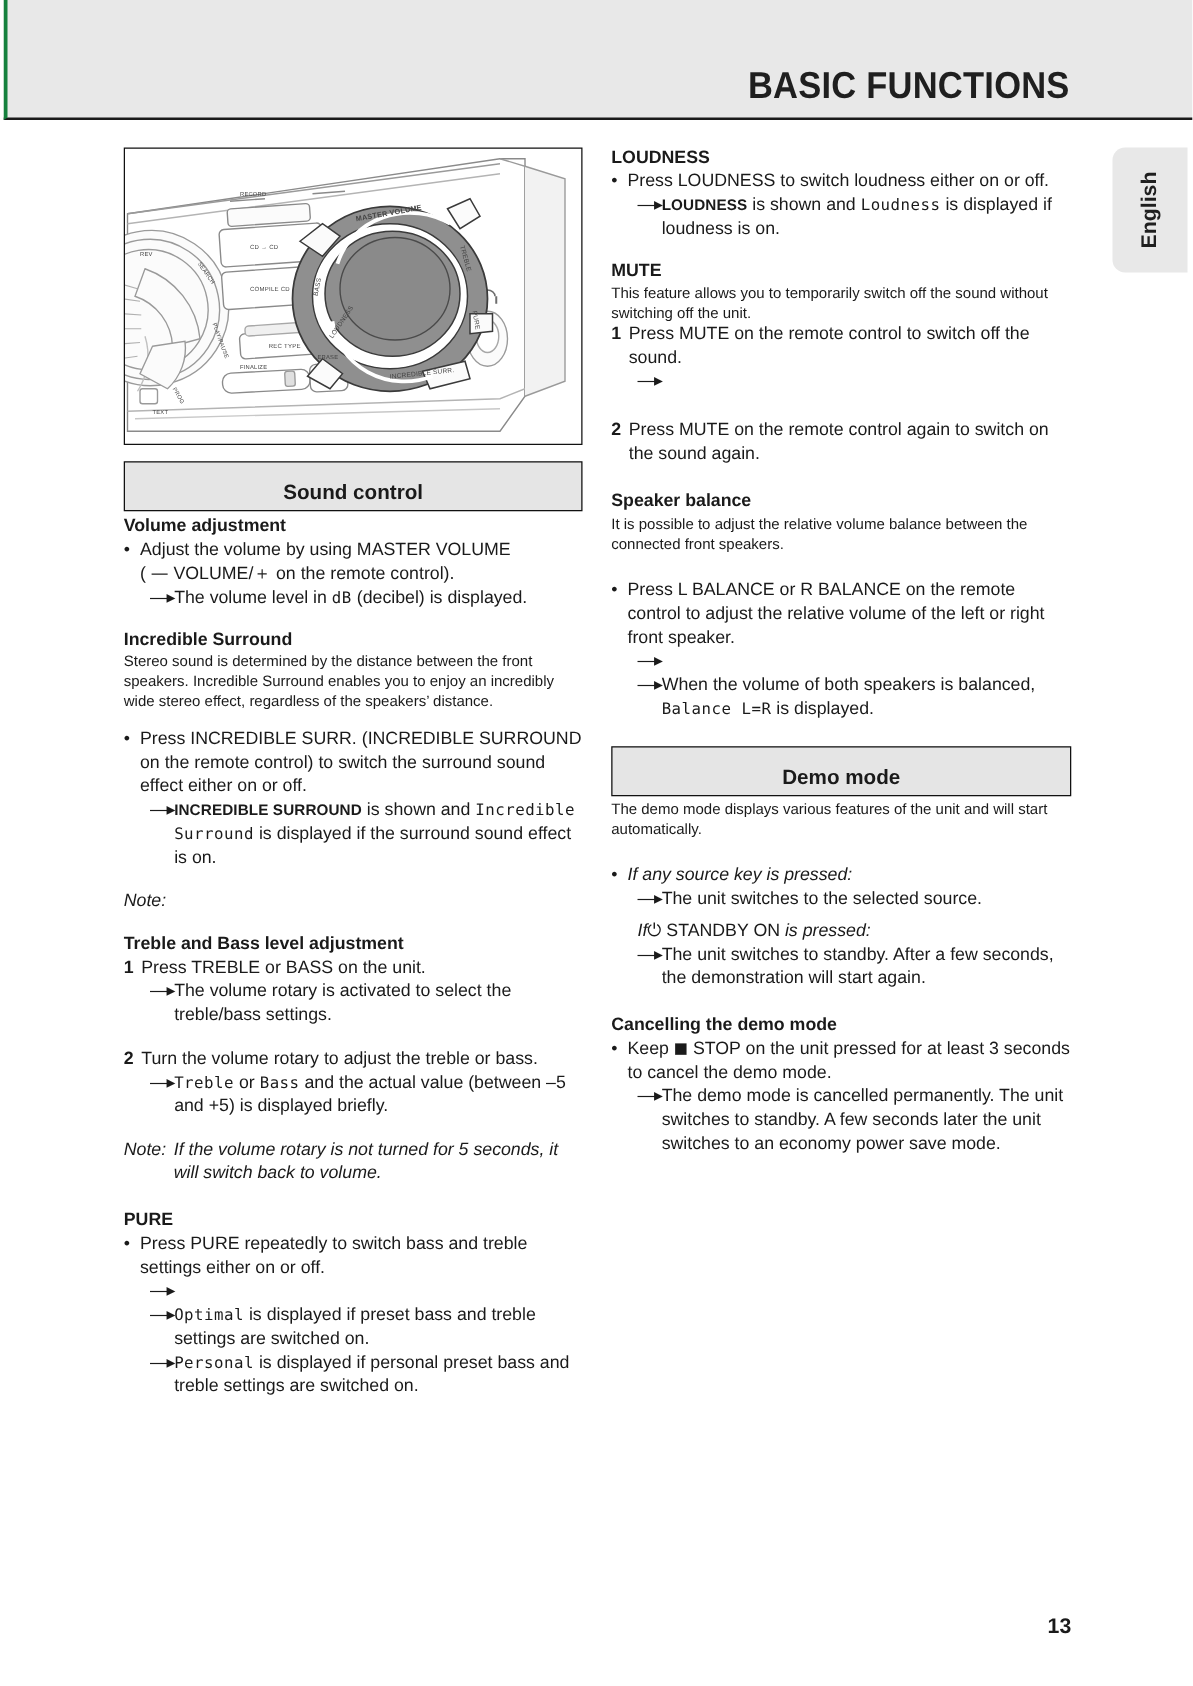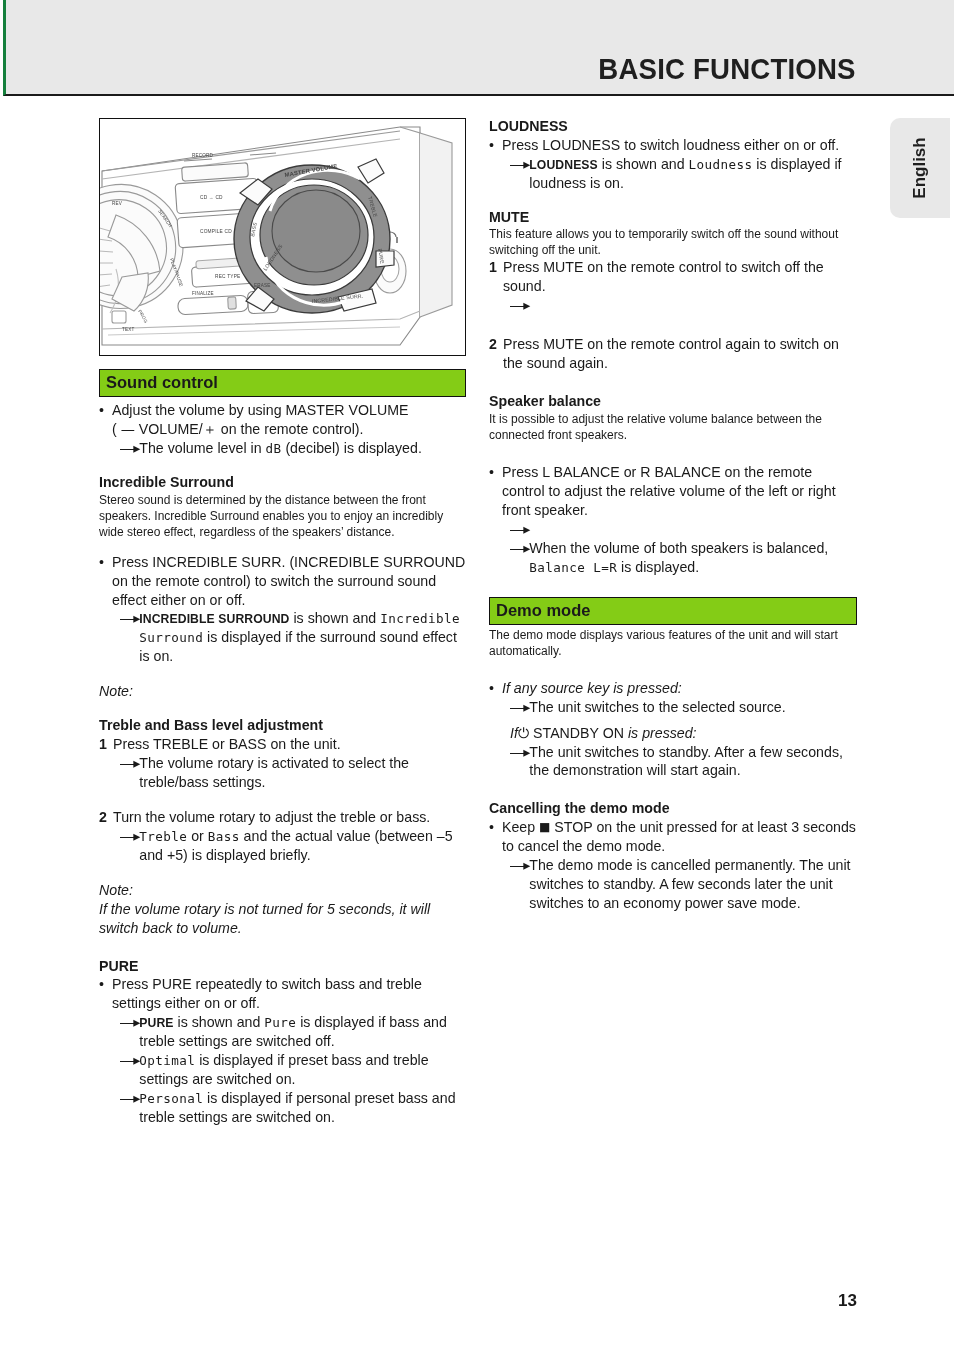--- a/index.html
+++ b/index.html
@@ -52,24 +52,25 @@
   
   .illus{
     position:relative; width:367px; height:238px;
     border:1.5px solid #111; background:#fff; overflow:hidden;
   }
   .illus svg{ display:block; }
 
   
   .sec-bar{
     border:1.5px solid #111;
-    background:#84cc16;
-    padding:3px 6px 4px 6px;
+    background:#e5e5e5;
+    padding:15px 6px 4px 6px;
     font-size:16.5px; font-weight:bold;
     line-height:1.15;
+    text-align:center;
   }
 
   h4.sub{
     font-size:14.2px; font-weight:bold; margin:0; line-height:1.25;
   }
   p.body{
     font-size:12px; margin:0; line-height:1.335;
   }
 
   .sp2{height:2px;}
@@ -83,21 +84,21 @@
   .row{ display:flex; font-size:14.2px; line-height:1.335; }
   .row .mk{ flex:0 0 auto; width:13px; }
   .row .mk.num{ width:14px; font-weight:bold; }
   .row .tx{ flex:1 1 auto; }
 
   
   .arow{ display:flex; font-size:14.2px; line-height:1.335; padding-left:21px; }
   .arow .ar{ flex:0 0 auto; white-space:nowrap; letter-spacing:-1px; margin-right:0px; }
   .arow .tx{ flex:1 1 auto; }
 
-  .note{ display:flex; font-size:14.2px; line-height:1.335; font-style:italic;flex-direction:column; }
+  .note{ display:flex; font-size:14.2px; line-height:1.335; font-style:italic; }
   .note .lbl{ flex:0 0 auto; width:40px; }
   .note .tx{ flex:1 1 auto; }
 
   
   .disp{
     font-family:"DejaVu Sans Mono", monospace;
     font-size:12.6px;
     letter-spacing:0.4px;
   }
   .scap{ font-size:12.2px; font-weight:bold; letter-spacing:.1px; }
@@ -220,20 +221,21 @@
       </g>
     </svg>
   </div>
 
   <div class="sp13"></div>
 
   <div class="sec-bar">Sound control</div>
 
   <div class="sp4"></div>
 
+  <h4 class="sub">Volume adjustment</h4>
   <div class="row">
     <span class="mk">•</span>
     <span class="tx">
       <span>Adjust the volume by using MASTER VOLUME</span><br>
       <span>( </span><span class="sym">—</span><span> VOLUME/</span><span class="sym">＋</span><span> on the remote control).</span>
     </span>
   </div>
   <div class="arow">
     <span class="ar">—▸</span>
     <span class="tx"><span>The volume level in </span><span class="disp">dB</span><span> (decibel) is displayed.</span></span>
@@ -293,21 +295,20 @@
 
   <div class="sp20"></div>
 
   <h4 class="sub">PURE</h4>
   <div class="row">
     <span class="mk">•</span>
     <span class="tx">Press PURE repeatedly to switch bass and treble settings either on or off.</span>
   </div>
   <div class="arow">
     <span class="ar">—▸</span>
-    <span class="tx"><span class="scap">PURE</span><span> is shown and </span><span class="disp">Pure</span><span> is displayed if bass and treble settings are switched off.</span></span>
   </div>
   <div class="arow">
     <span class="ar">—▸</span>
     <span class="tx"><span class="disp">Optimal</span><span> is displayed if preset bass and treble settings are switched on.</span></span>
   </div>
   <div class="arow">
     <span class="ar">—▸</span>
     <span class="tx"><span class="disp">Personal</span><span> is displayed if personal preset bass and treble settings are switched on.</span></span>
   </div>
 

